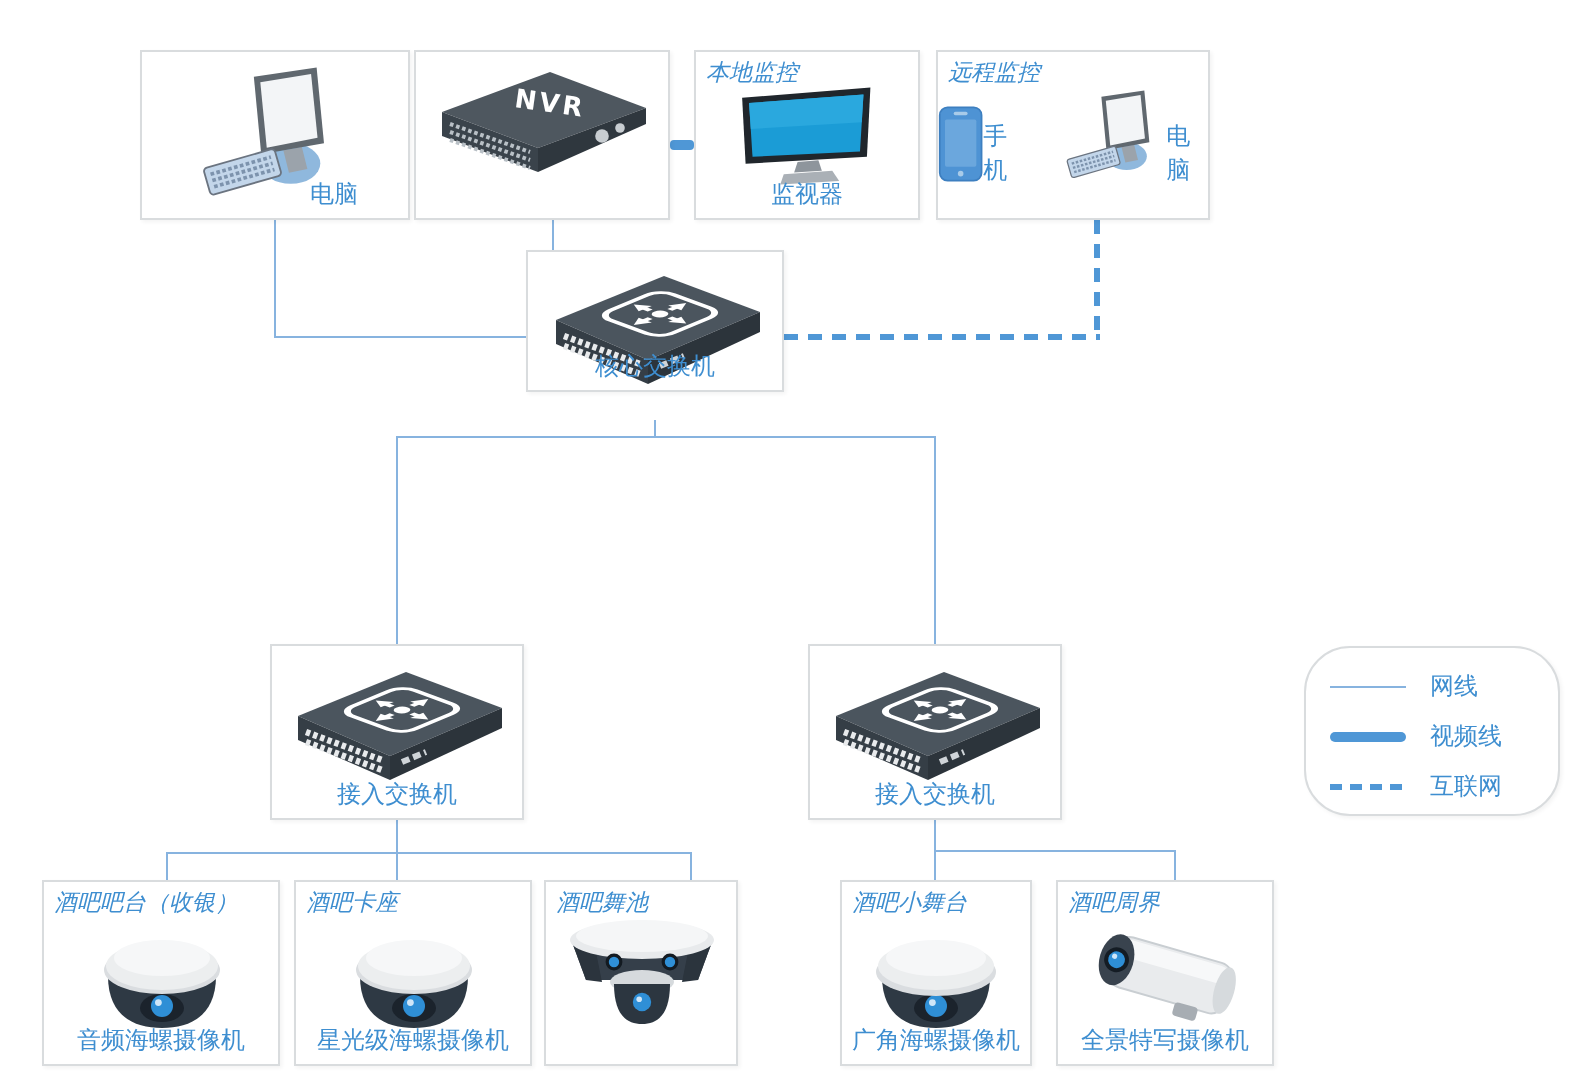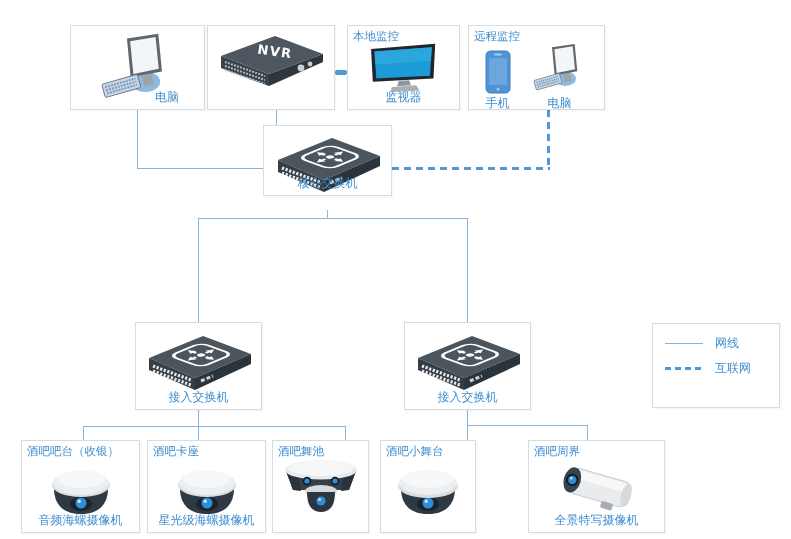--- a/index.html
+++ b/index.html
@@ -5,36 +5,36 @@
   html,body{margin:0;padding:0;background:#fff;}
   #canvas{
     position:relative;width:791px;height:539px;background:#fff;overflow:hidden;
     font-family:"DejaVu Sans",sans-serif;
   }
   .node{
     position:absolute;background:#fff;border:1px solid #d9dcde;
     box-shadow:1px 1px 2px rgba(0,0,0,.05);box-sizing:border-box;
   }
   .node-title{
-    position:absolute;top:3px;left:5px;font-size:11.5px;color:#3e8ed0;white-space:nowrap;
+    position:absolute;top:3px;left:5px;font-size:11.5px;color:#3e8ed0;white-space:nowrap;font-style:italic;
   }
   .node-label{
     position:absolute;bottom:3px;left:0;right:0;text-align:center;
     font-size:12px;color:#3e8ed0;white-space:nowrap;
   }
   .line{position:absolute;background:#87b3df;}
   .hline{height:1px;}
   .vline{width:1px;}
   .thick{background:#4f97d6;border-radius:2px;}
   .dash-h{height:3px;background:repeating-linear-gradient(90deg,#4f97d6 0 7px,transparent 7px 12px);}
   .dash-v{width:3px;background:repeating-linear-gradient(180deg,#4f97d6 0 7px,transparent 7px 12px);}
   .icon-center{position:absolute;left:50%;transform:translateX(-50%);}
   .cam-icon{position:absolute;left:50%;top:17px;transform:translateX(-50%);}
   .remote-row{position:absolute;top:16px;left:0;right:0;display:flex;justify-content:center;align-items:flex-end;gap:20px;}
-  .remote-col{display:flex;flex-direction:column;align-items:center;}
+  .remote-col{display:flex;flex-direction:row;align-items:flex-end;}
   .remote-col .mini-label{font-size:12px;color:#3e8ed0;margin-top:1px;}
   .legend-row{display:flex;align-items:center;gap:12px;margin:0 0 0 12px;height:25px;}
   .legend-swatch{width:38px;flex:0 0 38px;}
   .legend-label{font-size:12px;color:#3e8ed0;}
   .sw-thin{height:1px;background:#87b3df;}
   .sw-thick{height:5px;border-radius:2.5px;background:#4f97d6;}
   .sw-dash{height:3px;background:repeating-linear-gradient(90deg,#4f97d6 0 6px,transparent 6px 10px);}
 </style>
 </head>
 <body>
@@ -198,24 +198,28 @@
         <polygon points="-4,9 4,9 0,16" fill="#ffffff"></polygon>
         <line x1="-6" y1="0" x2="-10" y2="0" stroke="#ffffff" stroke-width="3"></line>
         <polygon points="-9,-4 -9,4 -16,0" fill="#ffffff"></polygon>
         <line x1="6" y1="0" x2="10" y2="0" stroke="#ffffff" stroke-width="3"></line>
         <polygon points="9,-4 9,4 16,0" fill="#ffffff"></polygon>
       </g>
     </svg>
     <div class="node-label">接入交换机</div>
   </div>
 
-  <div class="node" style="left:652px;top:323px;width:128px;height:85px;padding-top:7px;">
+  <div class="node" style="left:652px;top:323px;width:128px;height:85px;padding-top:7px;border-radius:23px;">
     <div class="legend-row">
       <div class="legend-swatch sw-thin"></div>
       <div class="legend-label">网线</div>
+    </div>
+    <div class="legend-row">
+      <div class="legend-swatch sw-thick"></div>
+      <div class="legend-label">视频线</div>
     </div>
     <div class="legend-row">
       <div class="legend-swatch sw-dash"></div>
       <div class="legend-label">互联网</div>
     </div>
   </div>
 
   <div class="node" style="left:21px;top:440px;width:119px;height:93px;">
     <div class="node-title">酒吧吧台（收银）</div>
     <svg class="cam-icon" width="80" height="58" viewBox="0 0 80 58">
@@ -254,34 +258,35 @@
       <ellipse cx="44" cy="10" rx="33" ry="8" fill="#f5f6f7"></ellipse>
       <circle cx="30" cy="23" r="3.4" fill="#2f8fd6" stroke="#131a21" stroke-width="1.6"></circle>
       <circle cx="58" cy="23" r="3.4" fill="#2f8fd6" stroke="#131a21" stroke-width="1.6"></circle>
       <ellipse cx="44" cy="33" rx="16" ry="6" fill="#d6dadd"></ellipse>
       <path d="M30,34 C30,49 36,54 44,54 C52,54 58,49 58,34 Z" fill="#2c3640"></path>
       <circle cx="44" cy="43" r="4.6" fill="#2f8fd6"></circle>
       <circle cx="42.6" cy="41.6" r="1.4" fill="#cfe6f8"></circle>
     </svg>
   </div>
 
-  <div class="node" style="left:380px;top:440px;width:96px;height:93px;">
+  <div class="node" style="left:420px;top:440px;width:96px;height:93px;">
     <div class="node-title">酒吧小舞台</div>
     <svg class="cam-icon" width="80" height="58" viewBox="0 0 80 58">
       <path d="M13,30 C13,50 26,56 40,56 C54,56 67,50 67,30 Z" fill="#2e3944"></path>
       <ellipse cx="40" cy="46" rx="11" ry="7" fill="#1b232c"></ellipse>
       <circle cx="40" cy="45" r="5.5" fill="#2f8fd6"></circle>
       <circle cx="38.2" cy="43.3" r="1.7" fill="#cfe6f8"></circle>
       <ellipse cx="40" cy="28" rx="30" ry="12" fill="#dadde0"></ellipse>
       <ellipse cx="40" cy="25" rx="29" ry="12" fill="#eceeef"></ellipse>
       <ellipse cx="40" cy="21" rx="25" ry="9" fill="#f6f7f8"></ellipse>
     </svg>
-  </div>
-
-  <div class="node" style="left:528px;top:440px;width:137px;height:93px;padding-left:44px;">
+    <div class="node-label">广角海螺摄像机</div>
+  </div>
+
+  <div class="node" style="left:528px;top:440px;width:109px;height:93px;padding-left:44px;">
     <div class="node-title">酒吧周界</div>
     <svg class="cam-icon" width="92" height="60" viewBox="0 0 92 60">
       <g transform="rotate(16 46 30)">
         <rect x="18" y="16" width="60" height="26" rx="7" fill="#e9ebed" stroke="#c9ced2" stroke-width="1"></rect>
         <rect x="20" y="17.5" width="56" height="9" rx="4.5" fill="#f7f8f9"></rect>
         <ellipse cx="76" cy="29" rx="5" ry="12" fill="#d6dadd"></ellipse>
         <ellipse cx="20" cy="29" rx="8.5" ry="13" fill="#39434e"></ellipse>
         <circle cx="20" cy="29" r="6.2" fill="#141c24"></circle>
         <circle cx="20" cy="29" r="4.2" fill="#2e8ed5"></circle>
         <circle cx="18.6" cy="27.6" r="1.3" fill="#cfe6f8"></circle>

